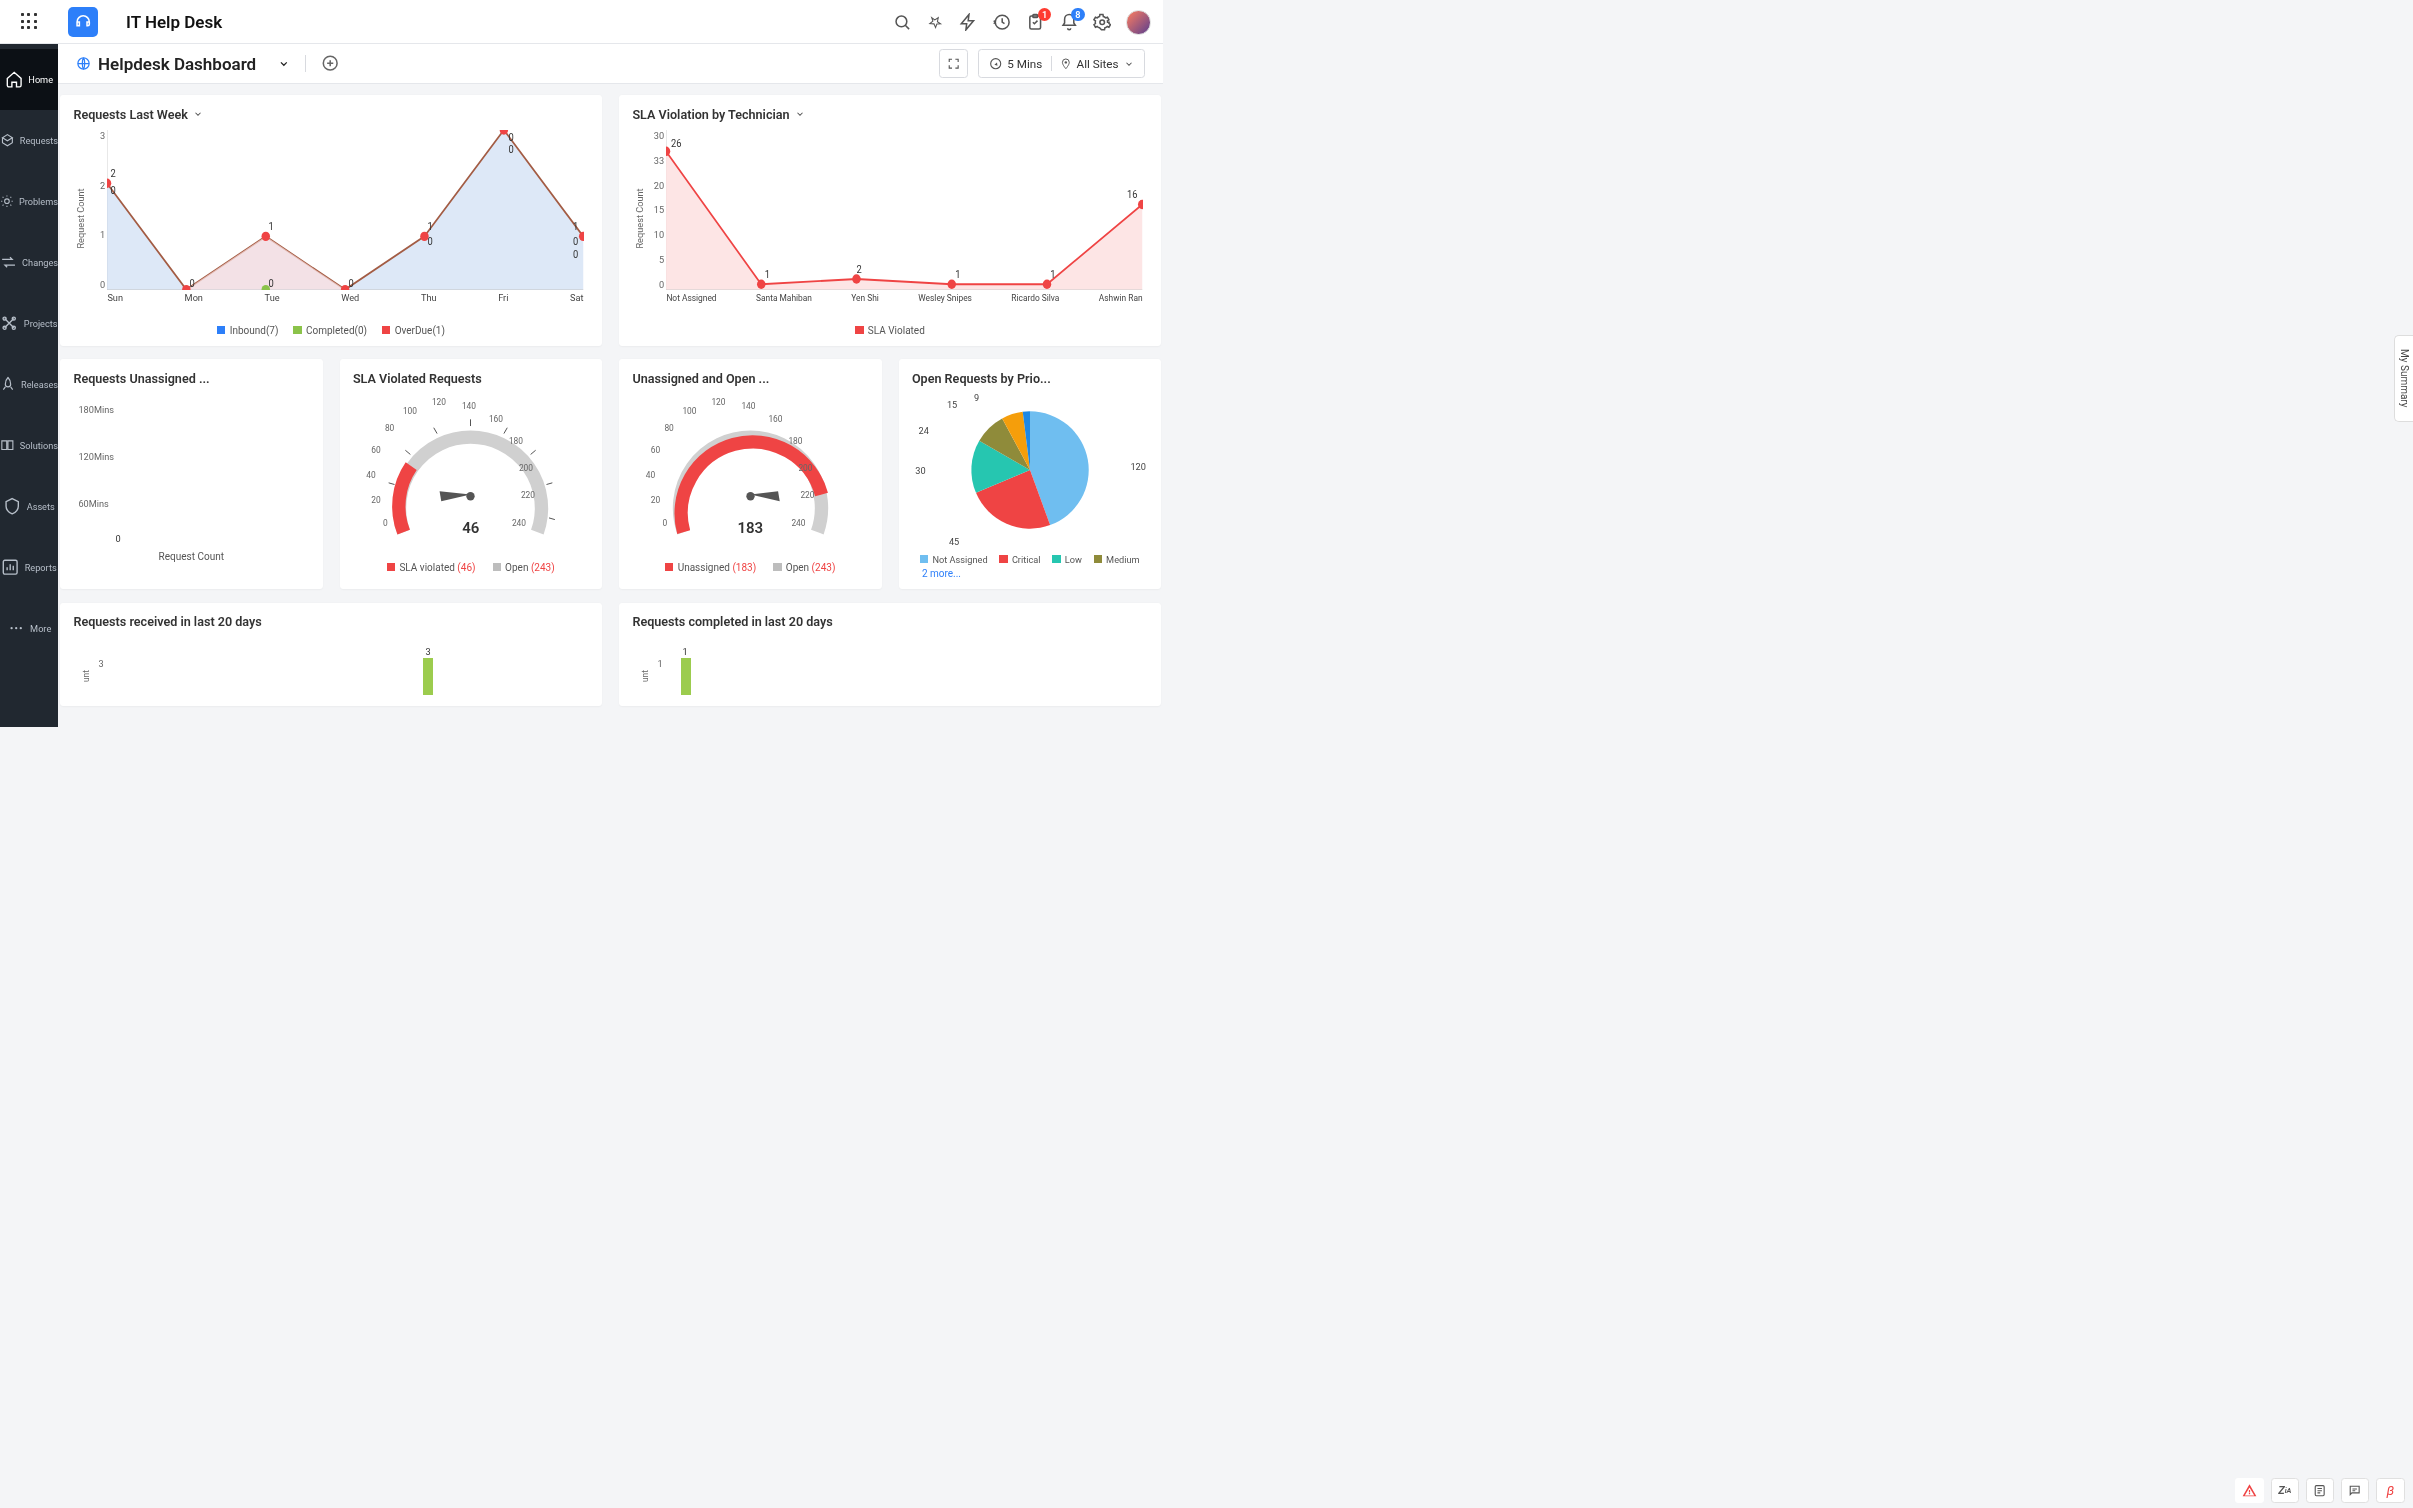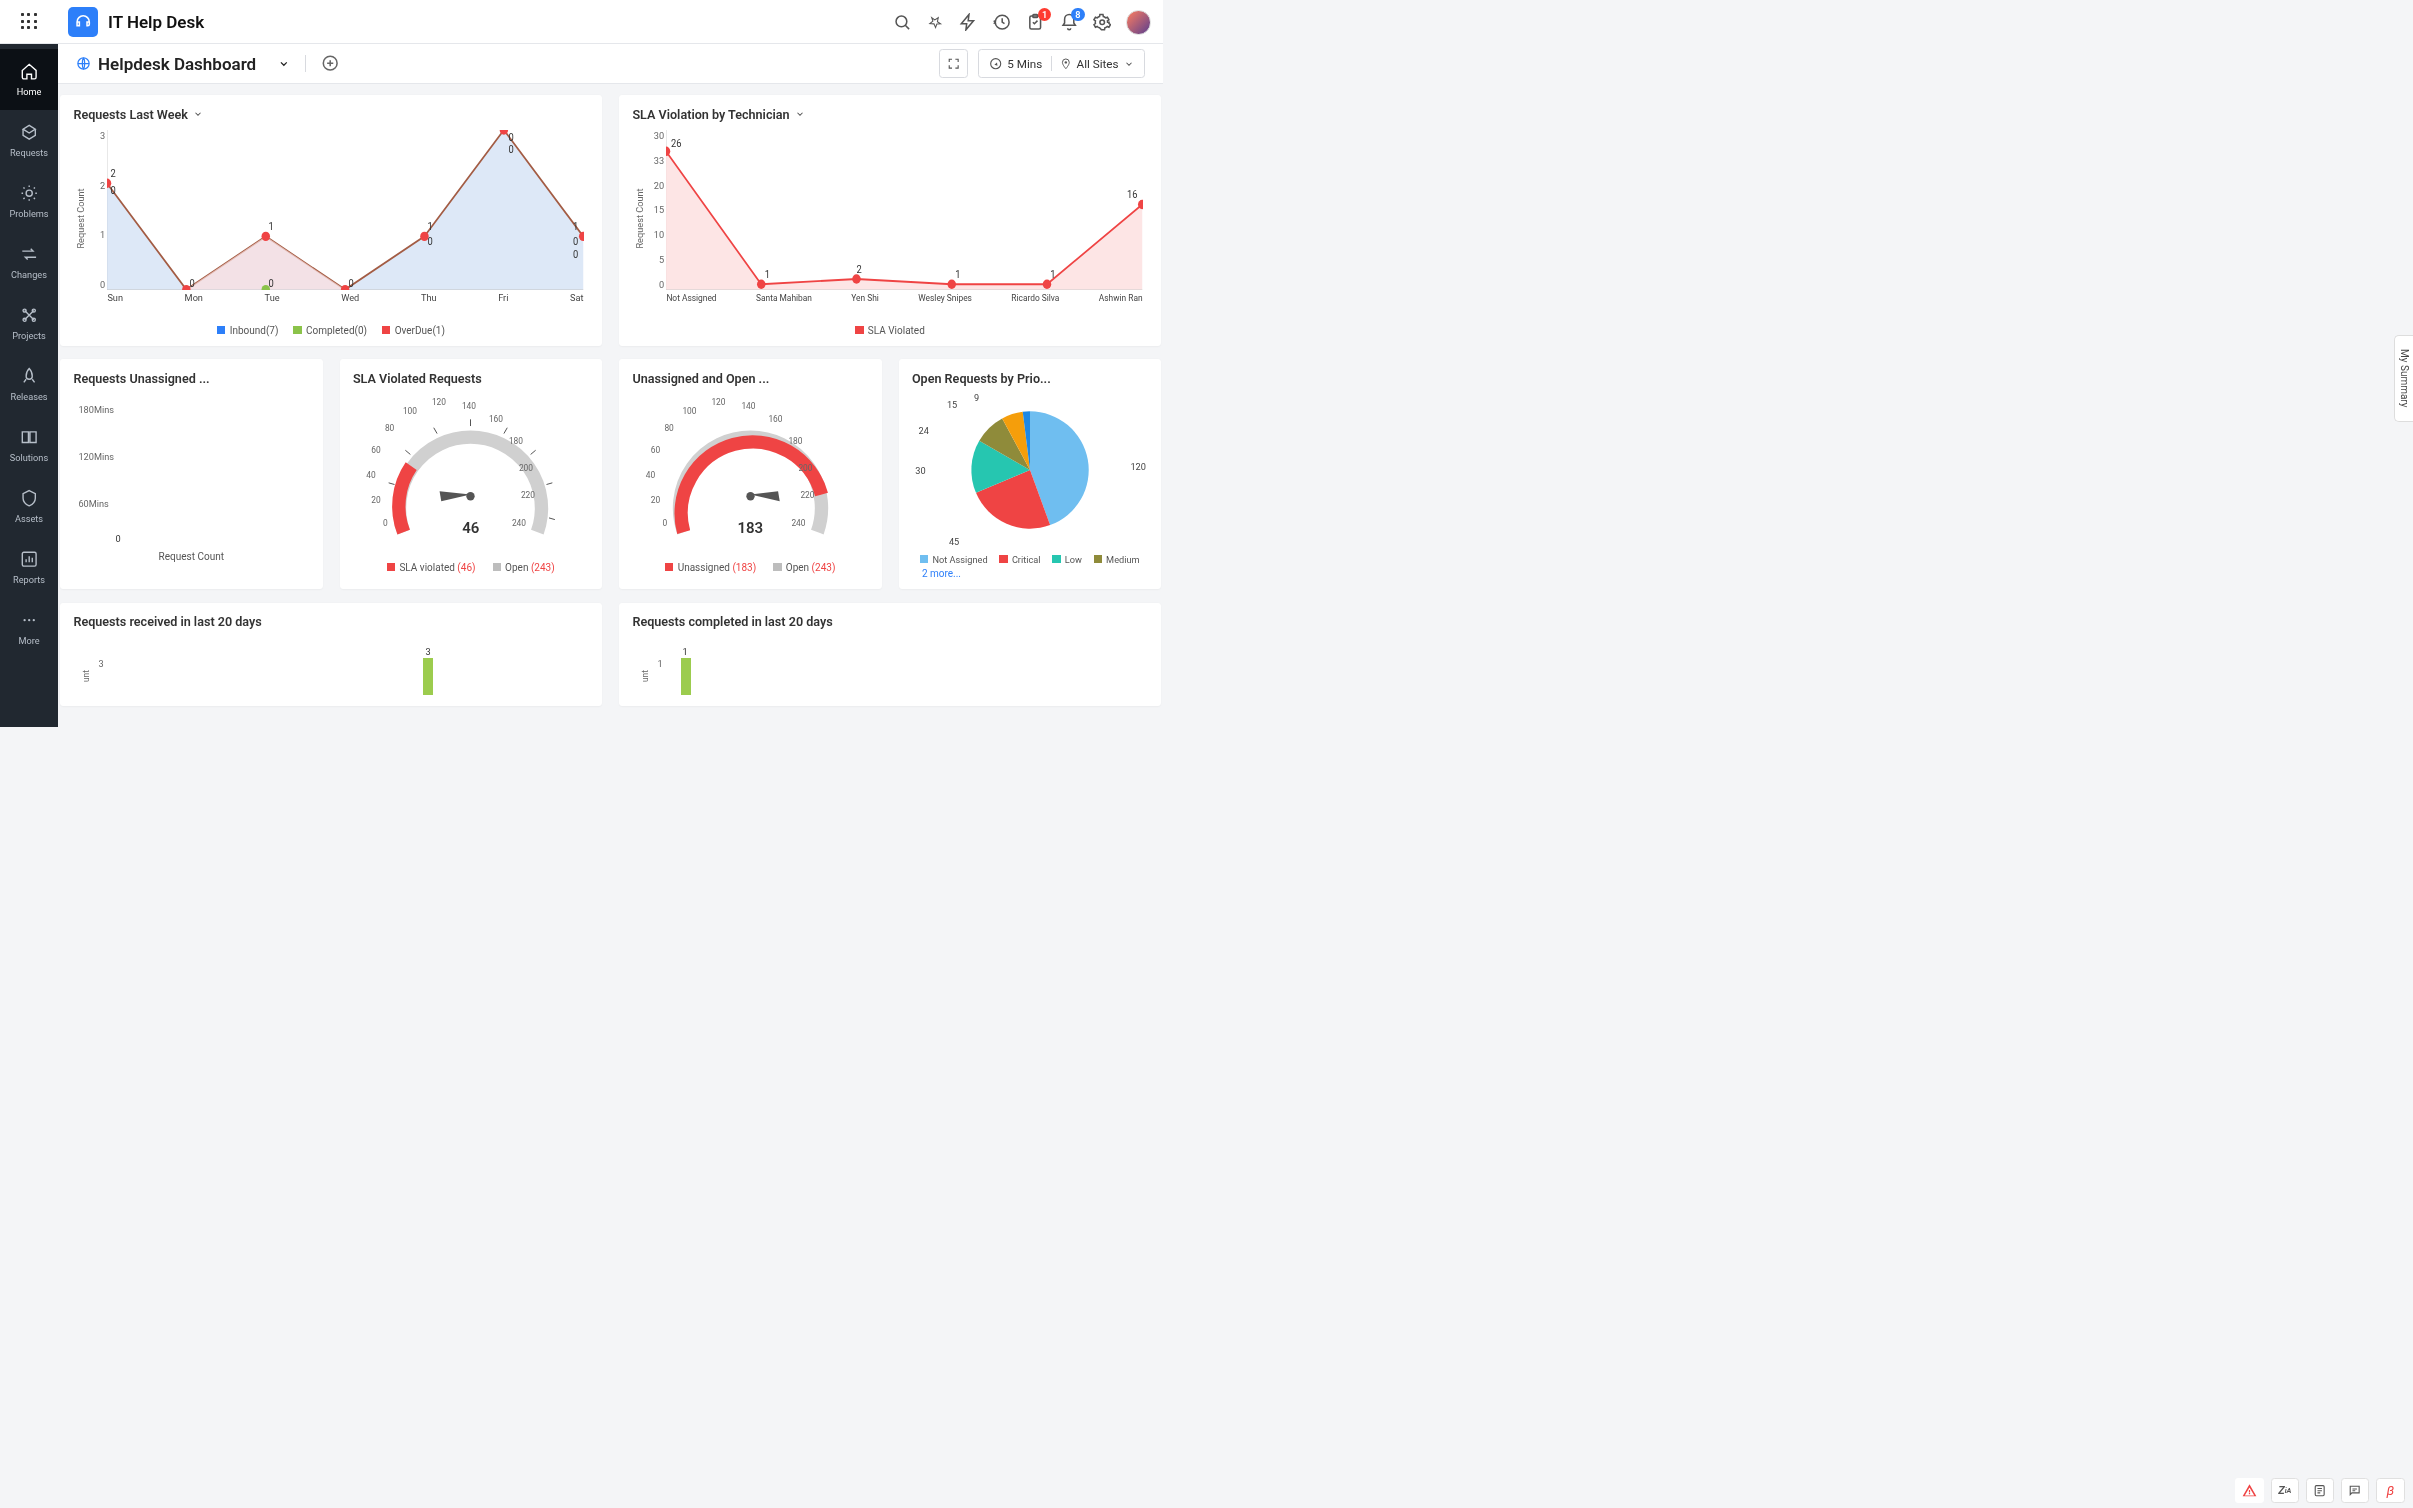--- a/index.html
+++ b/index.html
@@ -2,28 +2,28 @@
 <html style="font-size:13.4px"><head>
 <meta charset="utf-8">
 <style>
 *{box-sizing:border-box;margin:0;padding:0;font-family:-apple-system,BlinkMacSystemFont,"Segoe UI",Roboto,sans-serif}
 body{background:#f4f5f7;color:#333;width:1163px;height:727px;overflow:hidden;position:relative}
 .topbar{position:absolute;left:0;right:0;top:0;height:44px;background:#fff;border-bottom:0.8px solid #e5e7eb;display:flex;align-items:center;z-index:10}
 .appcell{width:58px;height:44px;display:flex;align-items:center;justify-content:center}
 .appgrid{width:17px;height:17px;display:grid;grid-template-columns:repeat(3,1fr);gap:2.5px}
 .appgrid span{width:3.4px;height:3.4px;background:#333;border-radius:0.8px}
 .applogo{width:30px;height:30px;background:#2d7ff9;border-radius:5px;display:flex;align-items:center;justify-content:center;margin-left:10px;color:#fff}
-.apptitle{font-size:17px;font-weight:600;margin-left:10px;color:#111}
+.apptitle{font-size:17px;font-weight:600;margin-left:28px;color:#111}
 .topright{position:absolute;right:11.7px;top:0;height:44px;display:flex;align-items:center;gap:15px;color:#555}
 .icon{width:18.4px;height:18.4px;display:inline-flex;align-items:center;justify-content:center;cursor:pointer;position:relative}
 .badge{position:absolute;top:-5px;right:-6.7px;min-width:13.4px;height:13.4px;background:#ff3b30;color:#fff;border-radius:6.7px;font-size:9.2px;font-weight:600;display:flex;align-items:center;justify-content:center;padding:0 2.5px}
 .badge.blue{background:#2d7ff9}
 .avatar{width:25px;height:25px;border-radius:50%;background:linear-gradient(135deg,#ff7e5f,#5a3e8f);border:1.7px solid #ddd}
 .sidenav{position:absolute;left:0;top:44px;bottom:0;width:58px;background:#212830;display:flex;flex-direction:column;align-items:center;padding-top:5px;z-index:9}
-.sitem{width:58px;height:61px;display:flex;flex-direction:column;align-items:center;justify-content:center;color:#b7bfc9;font-size:9.2px;gap:5px;cursor:pointer}
+.sitem{width:58px;height:61px;display:flex;flex-direction:row;align-items:center;justify-content:center;color:#b7bfc9;font-size:9.2px;gap:5px;cursor:pointer}
 .sitem.active{background:#0c1015;color:#fff}
 .sitem svg{width:18.4px;height:18.4px}
 .subhead{position:absolute;left:58px;right:0;top:44px;height:40px;background:#fff;border-bottom:0.8px solid #e5e7eb;display:flex;align-items:center;padding:0 18.4px;z-index:5}
 .subhead .globe{width:15px;height:15px;color:#2d7ff9;margin-right:6.7px}
 .subhead .dtitle{font-size:17px;font-weight:600;color:#222;display:flex;align-items:center;gap:22px;cursor:pointer}
 .vline{width:0.8px;height:17px;background:#d8dadf;margin:0 15px}
 .iconbtn{width:18.4px;height:18.4px;color:#666;cursor:pointer}
 .subright{position:absolute;right:18.4px;display:flex;align-items:center;gap:10px}
 .fsbtn{width:28.5px;height:28.5px;border:0.8px solid #d8dadf;border-radius:3.4px;display:flex;align-items:center;justify-content:center;cursor:pointer}
 .filtgrp{height:28.5px;border:0.8px solid #d8dadf;border-radius:3.4px;display:flex;align-items:center;padding:0 10px;gap:8.4px;font-size:11.7px}

